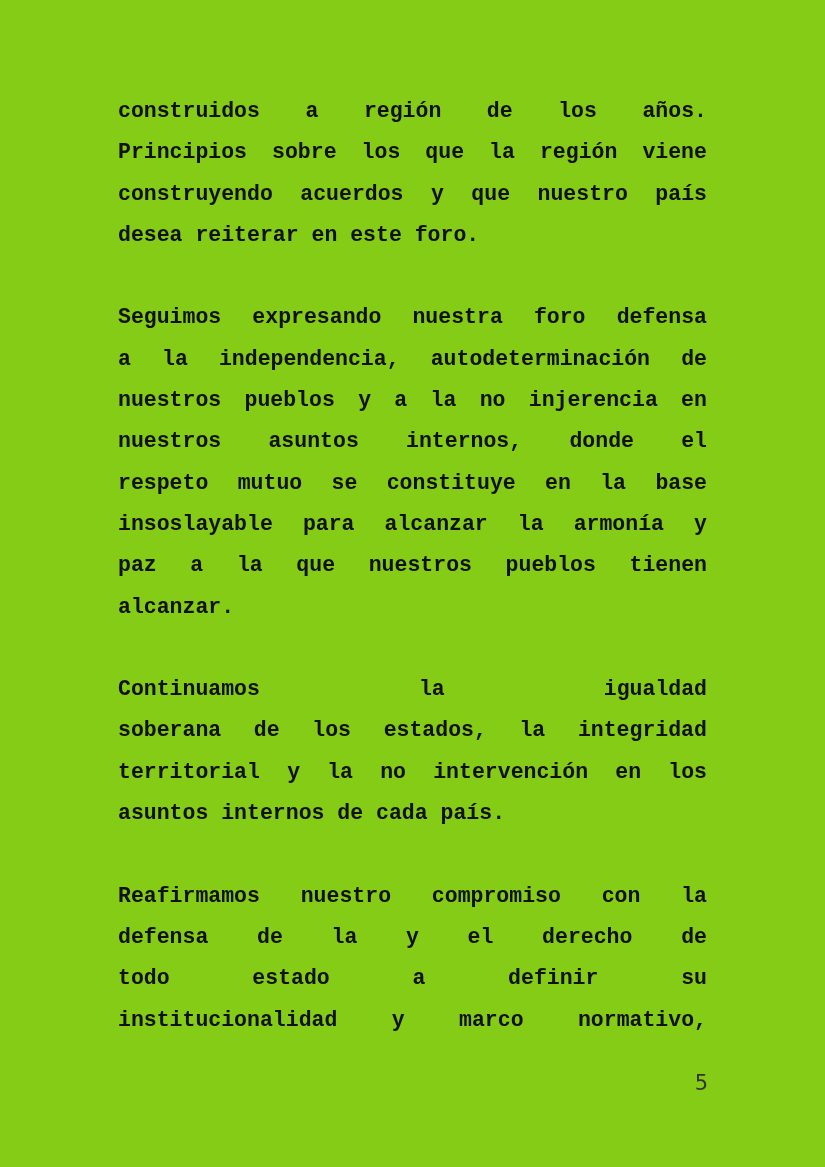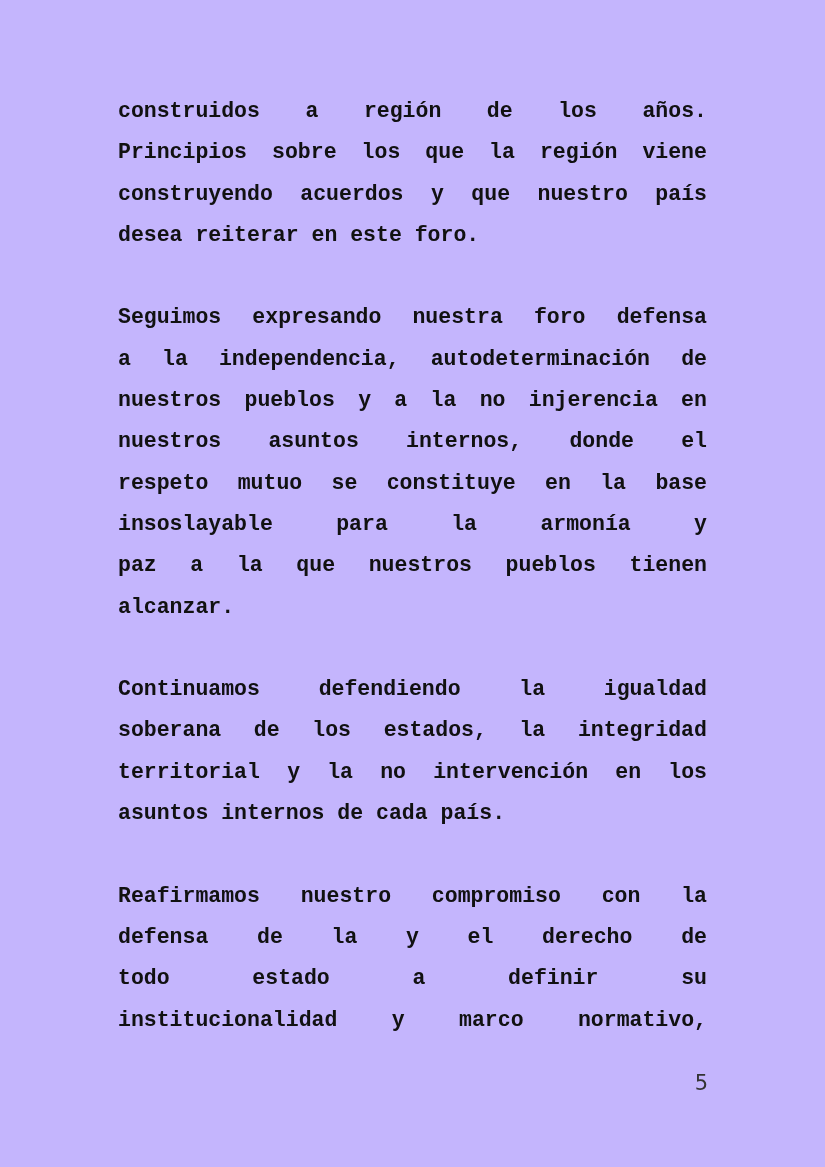--- a/index.html
+++ b/index.html
@@ -1,17 +1,17 @@
 <!DOCTYPE html>
 <html><head>
   <meta charset="utf-8">
   <style>
     html, body { margin: 0; padding: 0; background: #ffffff; }
     body { width: 825px; height: 1167px; position: relative; overflow: hidden; }
-    .page { position: absolute; left: 0; top: 0; width: 825px; height: 1167px; background: #c4b5fd; }
+    .page { position: absolute; left: 0; top: 0; width: 825px; height: 1167px; background: #84cc16; }
     .text-block {
       position: absolute;
       left: 118px;
       width: 589px;
       font-family: "Liberation Mono", "DejaVu Sans Mono", monospace;
       font-weight: bold;
       font-size: 21.5px;
       color: #111111;
     }
     .line {
@@ -111,41 +111,41 @@
           <span class="w">mutuo</span>
           <span class="w">se</span>
           <span class="w">constituye</span>
           <span class="w">en</span>
           <span class="w">la</span>
           <span class="w">base</span>
         </div>
         <div class="line">
           <span class="w">insoslayable</span>
           <span class="w">para</span>
+          <span class="w">alcanzar</span>
           <span class="w">la</span>
           <span class="w">armonía</span>
           <span class="w">y</span>
         </div>
         <div class="line">
           <span class="w">paz</span>
           <span class="w">a</span>
           <span class="w">la</span>
           <span class="w">que</span>
           <span class="w">nuestros</span>
           <span class="w">pueblos</span>
           <span class="w">tienen</span>
         </div>
         <div class="line last">
           <span class="w">alcanzar.</span>
         </div>
       </div>
       <div class="paragraph">
         <div class="line">
           <span class="w">Continuamos</span>
-          <span class="w">defendiendo</span>
           <span class="w">la</span>
           <span class="w">igualdad</span>
         </div>
         <div class="line">
           <span class="w">soberana</span>
           <span class="w">de</span>
           <span class="w">los</span>
           <span class="w">estados,</span>
           <span class="w">la</span>
           <span class="w">integridad</span>

